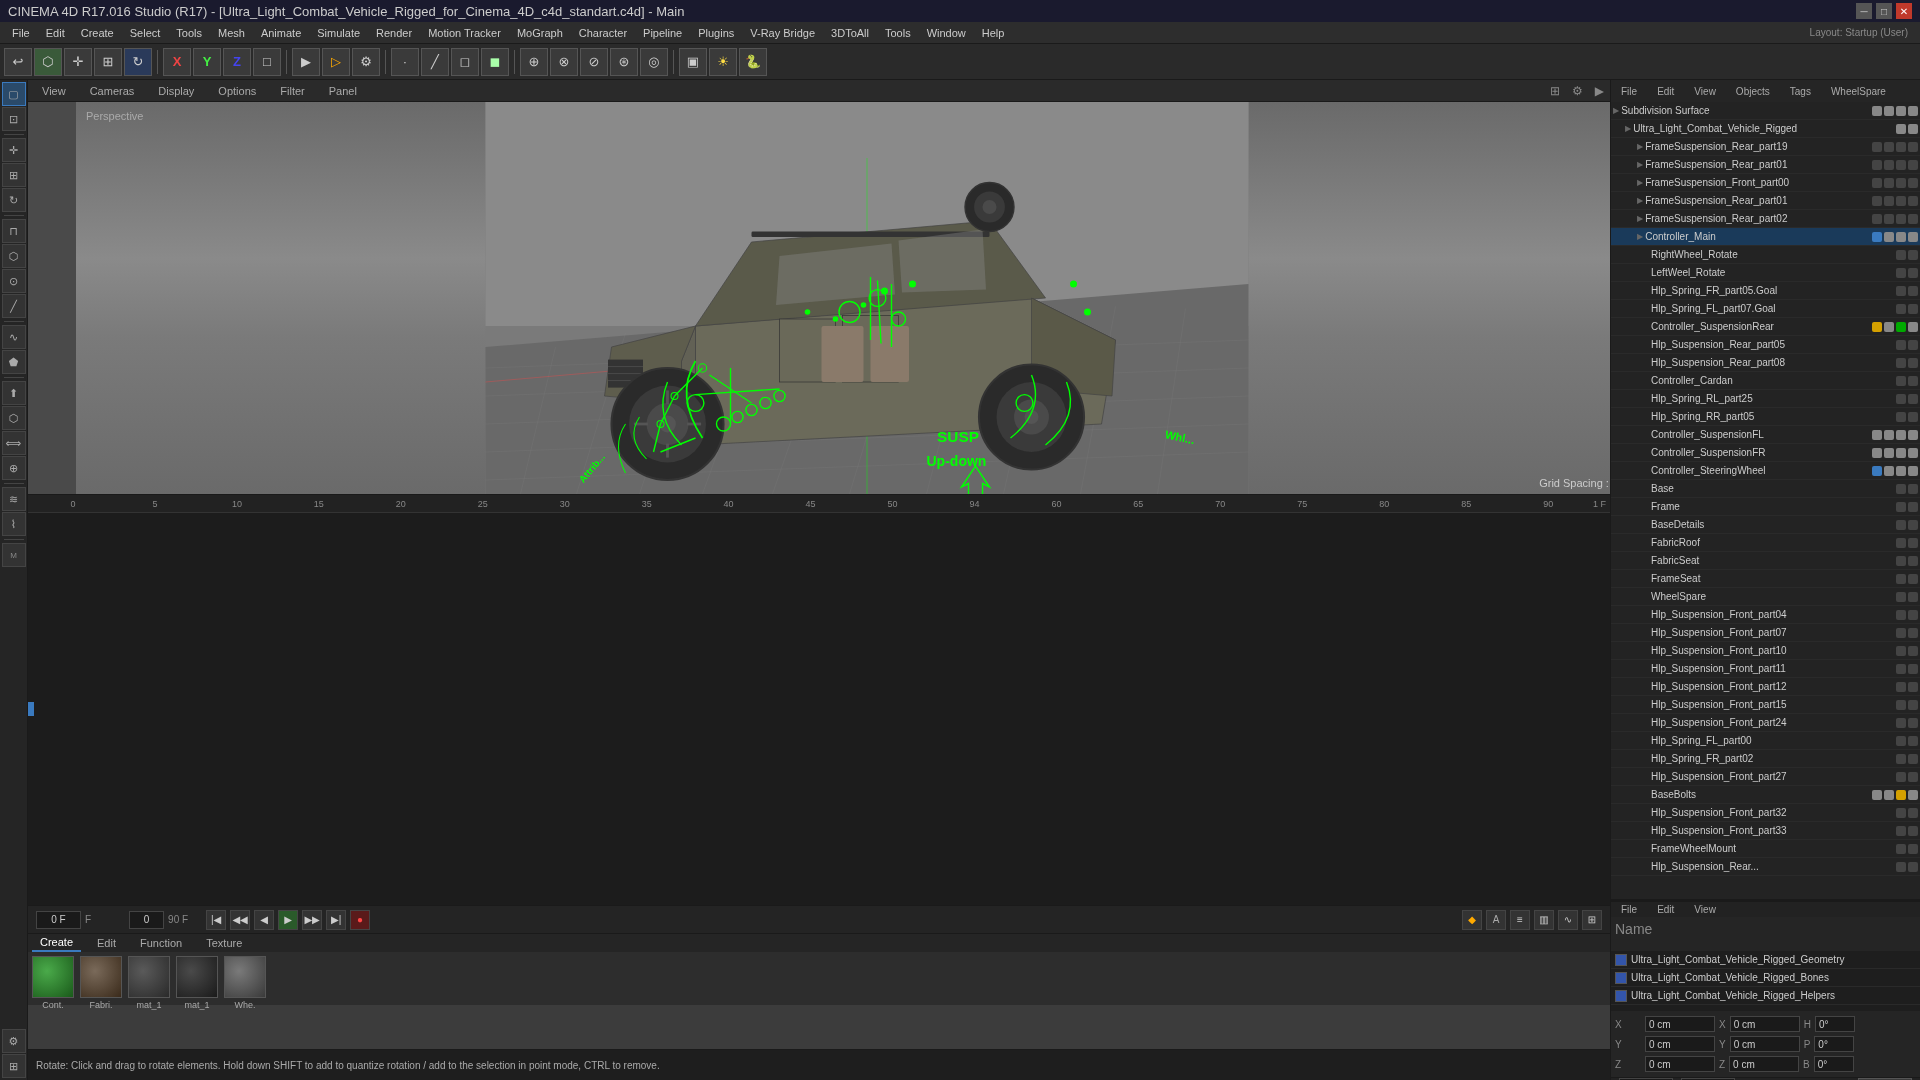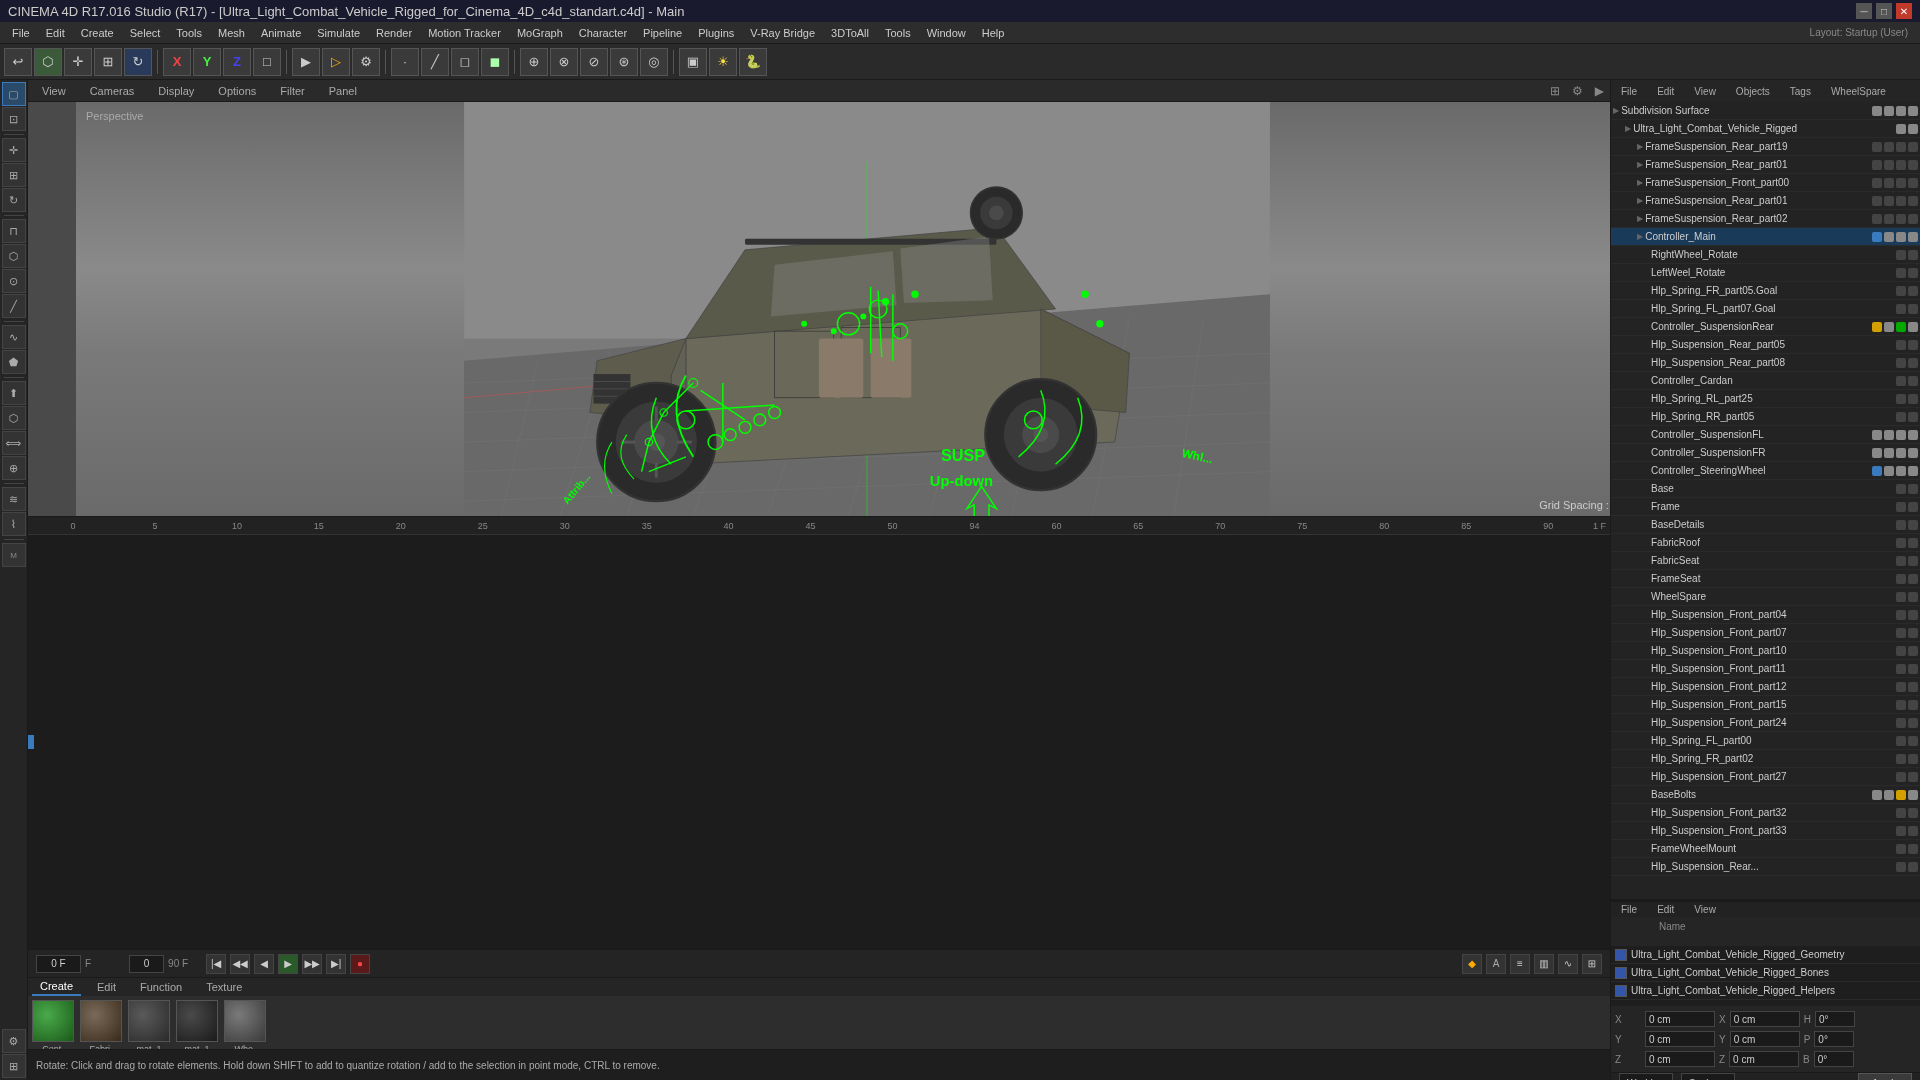--- a/index.html
+++ b/index.html
@@ -56,21 +56,21 @@
     
     #material-bar { height: 72px; background: #2d2d2d; border-top: 1px solid #1a1a1a; display: flex; flex-direction: column; }
     #mat-tabs { height: 20px; background: #252525; display: flex; align-items: center; padding: 0 4px; gap: 8px; }
     .mat-tab { padding: 2px 8px; cursor: pointer; color: #aaa; font-size: 11px; }
     .mat-tab.active { color: #fff; border-bottom: 2px solid #3a7abf; }
     #mat-items { flex: 1; display: flex; align-items: center; padding: 4px; gap: 6px; }
     .mat-item { display: flex; flex-direction: column; align-items: center; gap: 2px; cursor: pointer; }
     .mat-swatch { width: 40px; height: 40px; border: 1px solid #555; }
     .mat-label { font-size: 9px; color: #aaa; text-align: center; }
     
-    #status-bar { height: 20px; background: #1e1e1e; display: flex; align-items: center; padding: 15px 8px; border-top: 1px solid #1a1a1a; }
+    #status-bar { height: 20px; background: #1e1e1e; display: flex; align-items: center; padding: 15px 8px; border-top: 1px solid #1a1a1a; margin-top: 44px; }
     #status-text { color: #aaa; font-size: 10px; }
 
     
     #right-panel { width: 310px; background: #2a2a2a; border-left: 1px solid #1a1a1a; display: flex; flex-direction: column; }
     
     
     #obj-manager { flex: 1; display: flex; flex-direction: column; border-bottom: 1px solid #1a1a1a; }
     #obj-header { height: 22px; background: #252525; display: flex; align-items: center; padding: 0 4px; gap: 8px; }
     .obj-header-btn { padding: 2px 6px; font-size: 10px; color: #aaa; cursor: pointer; }
     #obj-list { flex: 1; overflow-y: auto; background: #232323; }
@@ -890,21 +890,21 @@
           </div>
         </div>
     </div>
 
     <div id="attr-panel" style="display:flex; flex-direction:column; border-top:2px solid #1a1a1a;">
       <div id="attr-header">
         <span class="attr-header-btn">File</span>
         <span class="attr-header-btn">Edit</span>
         <span class="attr-header-btn">View</span>
       </div>
-      <div style="padding:4px 4px 2px 4px; font-size:10px; color:#888;margin-left:44px;">Name</div>
+      <div style="padding:4px 4px 2px 4px; font-size:14px; color:#888;">Name</div>
       <div id="name-list" style="background:#1e1e1e; flex:0 0 60px; overflow:hidden;margin-top:12px;">
       <div class="name-row">
             <div class="name-color" style="background: rgb(51, 85, 170);"></div>
             <span class="name-label">Ultra_Light_Combat_Vehicle_Rigged_Geometry</span>
           </div>
           <div class="name-row">
             <div class="name-color" style="background: rgb(51, 85, 170);"></div>
             <span class="name-label">Ultra_Light_Combat_Vehicle_Rigged_Bones</span>
           </div>
           <div class="name-row">

